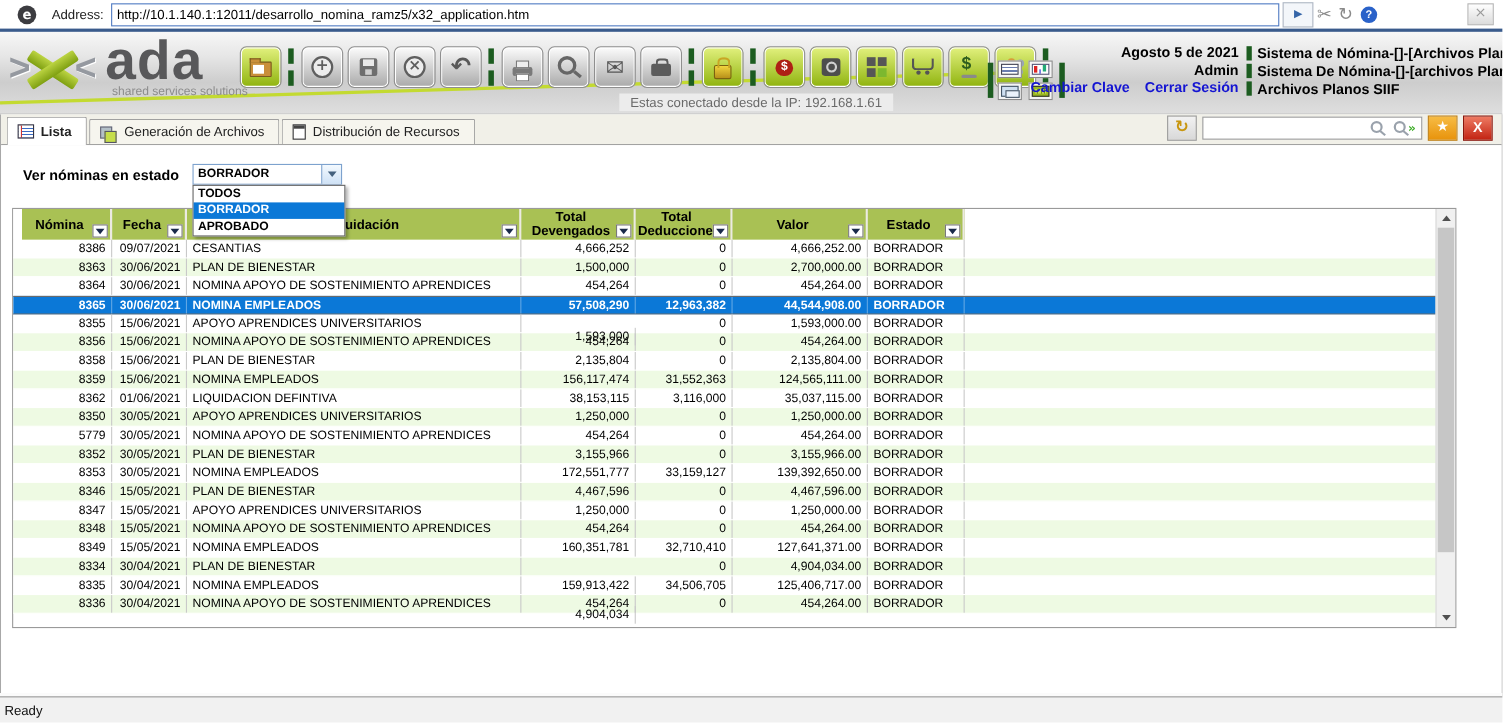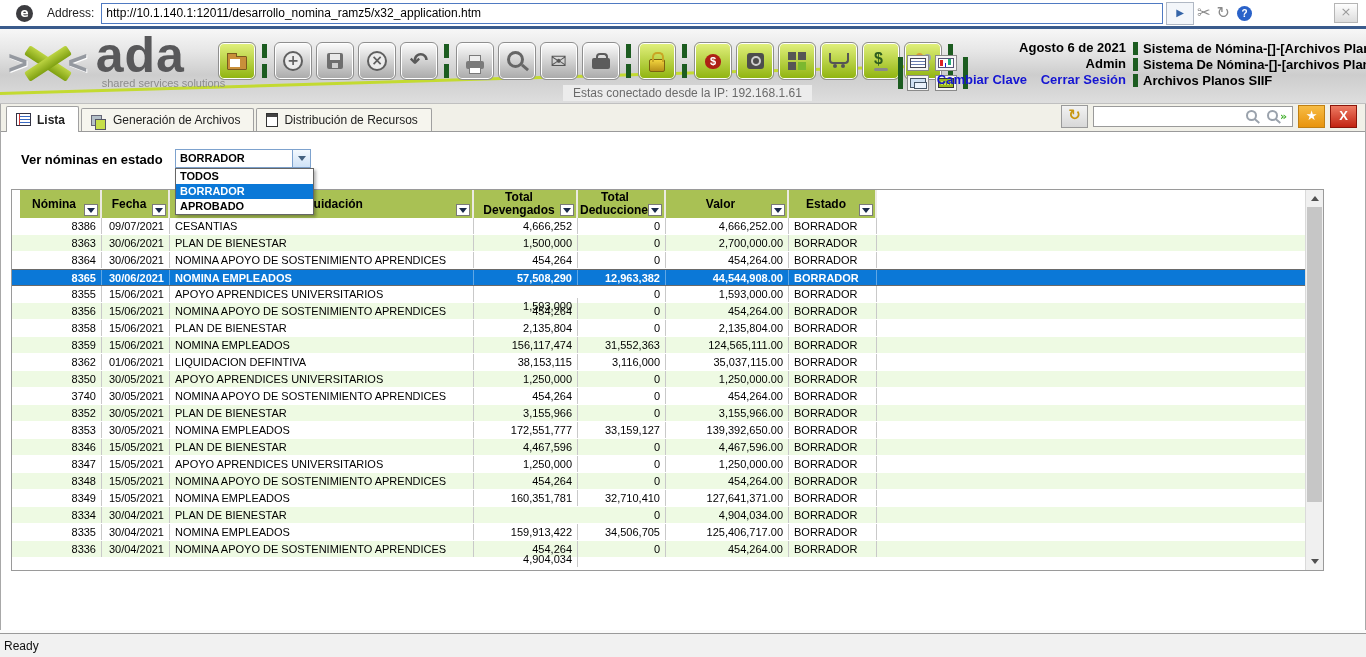--- a/index.html
+++ b/index.html
@@ -262,21 +262,21 @@
         <div class="mini-btn">
           <div class="mi mi-windows"></div>
         </div>
         <div class="mini-btn">
           <div class="mi mi-keyboard"></div>
         </div>
       </span>
     <span class="vbar2"></span>
   </div>
   <div class="who">
-    <div>Agosto 6 de 2021</div>
+    <div>Agosto 5 de 2021</div>
     <div>Admin</div>
     <div>
       <a href="#">Cambiar Clave</a>
       <a href="#">Cerrar Sesión</a>
     </div>
   </div>
   <div class="sys" id="sysLines">
       <div class="sysline">
         <div class="greenbar"></div>
         <span>Sistema de Nómina-[]-[Archivos Planos</span>
@@ -450,21 +450,21 @@
           <div class="grow alt">
             <div class="gcell ar" style="width: 82px;">8350</div>
             <div class="gcell ar" style="width: 68px;">30/05/2021</div>
             <div class="gcell al" style="width: 304px;">APOYO APRENDICES UNIVERSITARIOS</div>
             <div class="gcell ar" style="width: 104px;">1,250,000</div>
             <div class="gcell ar" style="width: 88px;">0</div>
             <div class="gcell ar" style="width: 123px;">1,250,000.00</div>
             <div class="gcell al" style="width: 88px;">BORRADOR</div>
           </div>
           <div class="grow">
-            <div class="gcell ar" style="width: 82px;">3740</div>
+            <div class="gcell ar" style="width: 82px;">5779</div>
             <div class="gcell ar" style="width: 68px;">30/05/2021</div>
             <div class="gcell al" style="width: 304px;">NOMINA APOYO DE SOSTENIMIENTO APRENDICES</div>
             <div class="gcell ar" style="width: 104px;">454,264</div>
             <div class="gcell ar" style="width: 88px;">0</div>
             <div class="gcell ar" style="width: 123px;">454,264.00</div>
             <div class="gcell al" style="width: 88px;">BORRADOR</div>
           </div>
           <div class="grow alt">
             <div class="gcell ar" style="width: 82px;">8352</div>
             <div class="gcell ar" style="width: 68px;">30/05/2021</div>

